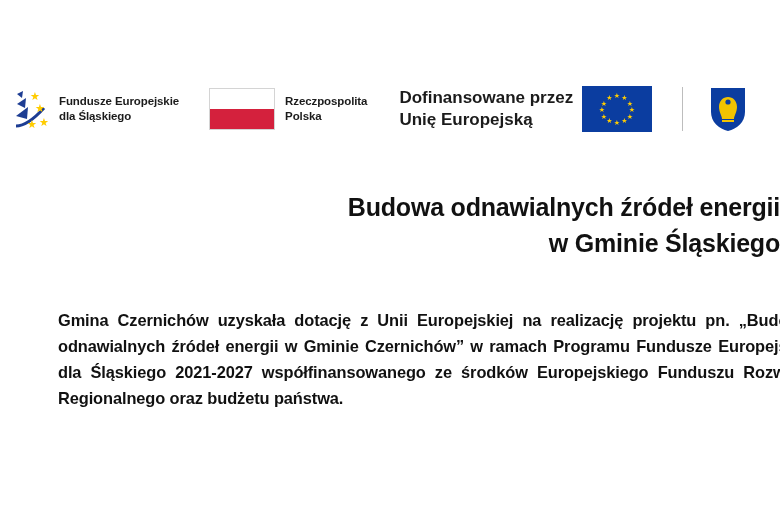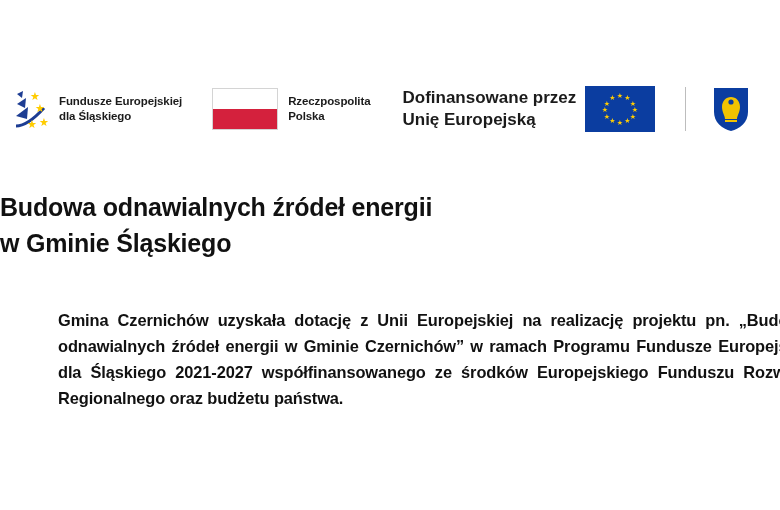--- a/index.html
+++ b/index.html
@@ -106,21 +106,21 @@
     margin-right: 9px;
     flex: none;
   }
 
   
   .title {
     position: absolute;
     top: 190px;
     left: 0;
     width: 780px;
-    text-align: left;
+    text-align: right;
     font-size: 25px;
     font-weight: bold;
     line-height: 1.42;
     color: #111111;
     letter-spacing: -0.2px;
   }
 
   
   .body-text {
     position: absolute;
@@ -150,21 +150,21 @@
           <polygon points="3,8 9,5 8,12" fill="#1d3d93"></polygon>
           <polygon points="3,18 12,12 11,22" fill="#1d3d93"></polygon>
           <polygon points="2,30 14,21 13,33" fill="#1d3d93"></polygon>
           <path d="M2 40 C10 40 20 33 30 22" stroke="#1d3d93" stroke-width="3" fill="none"></path>
           <text x="16" y="14" font-size="11" fill="#ffcc00" font-family="DejaVu Sans, sans-serif">★</text>
           <text x="21" y="26" font-size="11" fill="#ffcc00" font-family="DejaVu Sans, sans-serif">★</text>
           <text x="13" y="42" font-size="11" fill="#ffcc00" font-family="DejaVu Sans, sans-serif">★</text>
           <text x="25" y="40" font-size="11" fill="#ffcc00" font-family="DejaVu Sans, sans-serif">★</text>
         </svg>
       </div>
-      <div class="logo-text">Fundusze Europejskiej
+      <div class="logo-text">Fundusze Europejskie
 dla Śląskiego</div>
     </div>
 
     <div class="logo-block">
       <div class="pl-flag">
         <div class="white"></div>
         <div class="red"></div>
       </div>
       <div class="logo-text">Rzeczpospolita
 Polska</div>

